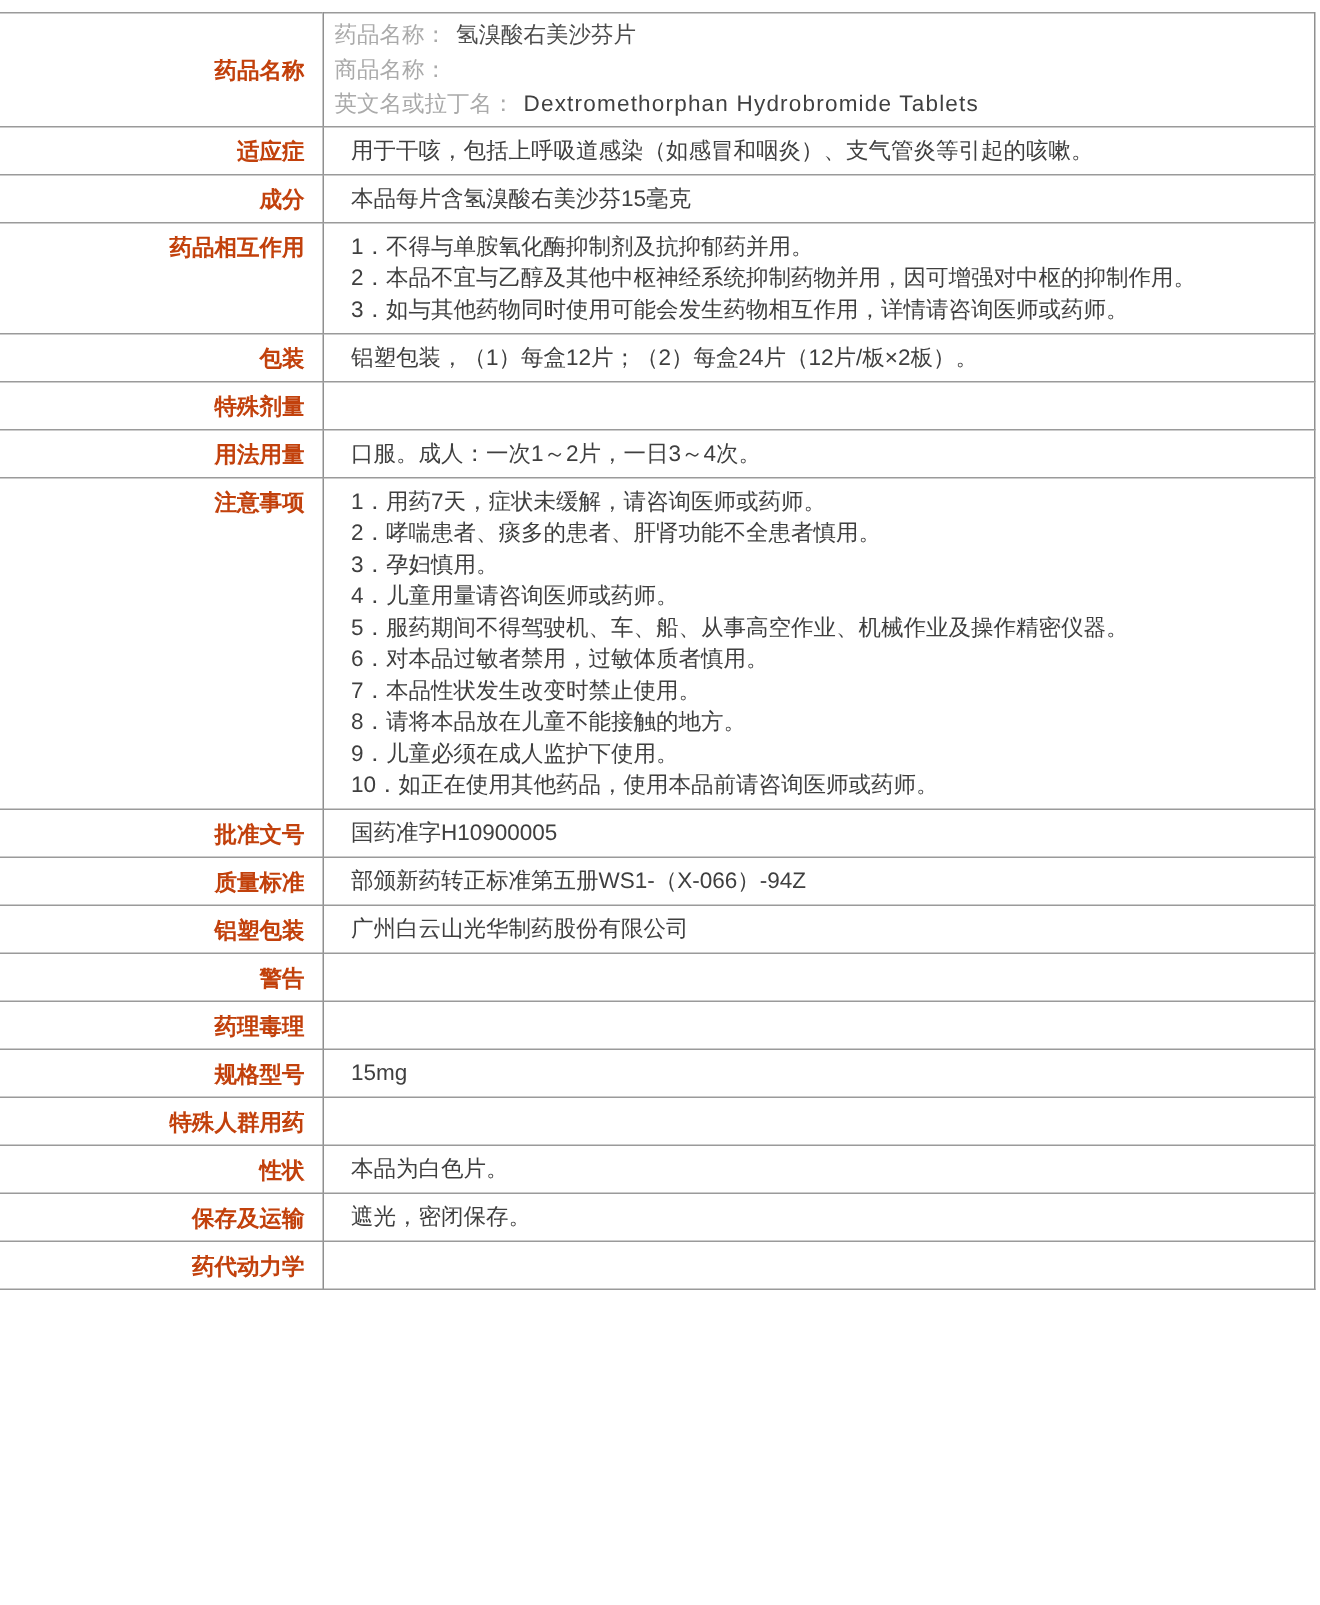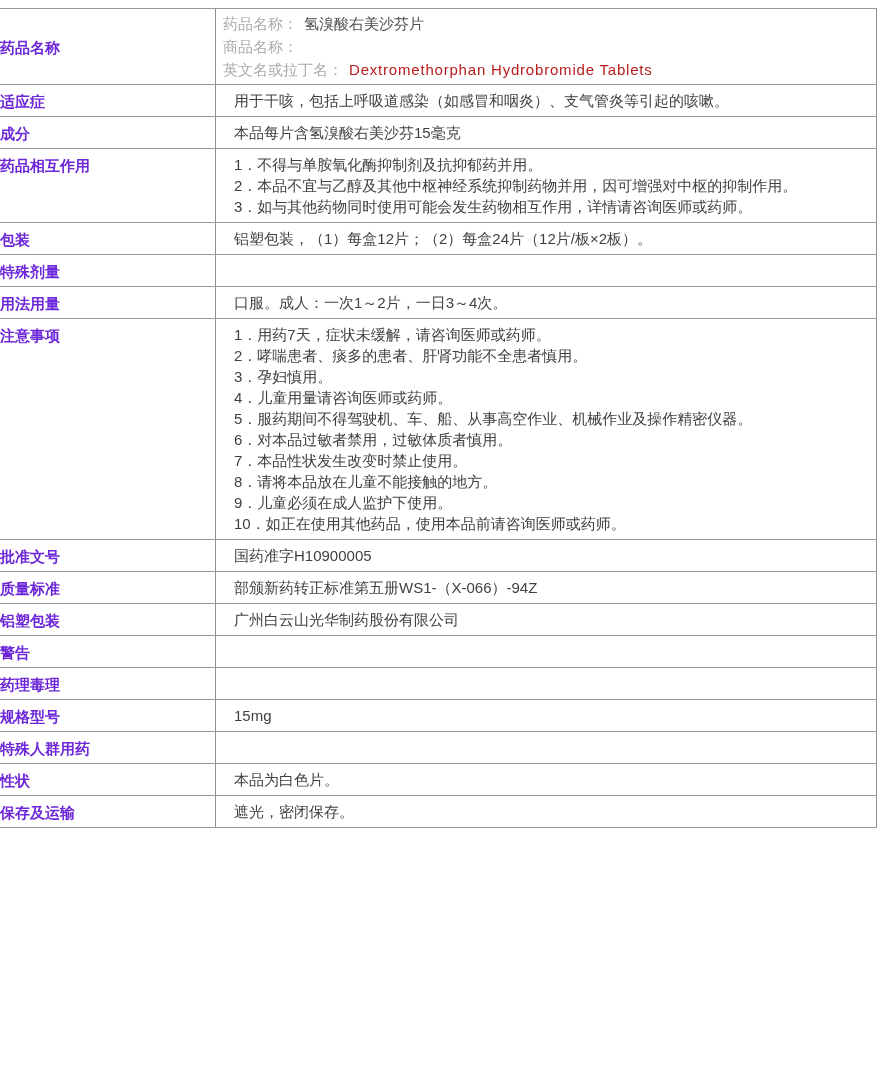--- a/index.html
+++ b/index.html
@@ -21,25 +21,25 @@
     width: 877px;
     margin-top: 8px;
     border-top: 1px solid #9a9a9a;
   }
   td {
     vertical-align: top;
     word-break: break-all;
   }
   td.label-cell {
     width: 203px;
-    text-align: left;
+    text-align: right;
     padding: 7px 12px 5px 0;
     font-size: 15px;
     font-weight: bold;
-    color: #6d28d9;
+    color: #c2410c;
     border-bottom: 1px solid #9a9a9a;
     border-right: 1px solid #8f8f8f;
     line-height: 19px;
   }
   td.content-cell {
     padding: 5px 10px 5px 18px;
     font-size: 15px;
     color: #3f3f3f;
     border-bottom: 1px solid #9a9a9a;
     border-right: 1px solid #8f8f8f;
@@ -54,21 +54,21 @@
   }
   .field-label {
     color: #aaaaaa;
     margin-right: 6px;
   }
   .field-value {
     color: #4c4c4c;
   }
   .field-value.latin {
     letter-spacing: 0.8px;
-    color: #b91c1c;
+    color: #404040;
   }
   
   [data-name="row-drug-name"] .label-cell { vertical-align: middle; }
   [data-name="row-drug-name"] .content-cell {
     padding-left: 7px;
     padding-top: 3px;
     padding-bottom: 3px;
   }
 </style>
 </head>
@@ -177,15 +177,19 @@
           <td class="content-cell" data-name="row-content-appearance">
             <div class="content-line" data-name="content-line">本品为白色片。</div>
           </td>
         </tr>
         <tr data-name="row-storage-transport">
           <td class="label-cell" data-name="row-label-storage-transport">保存及运输</td>
           <td class="content-cell" data-name="row-content-storage-transport">
             <div class="content-line" data-name="content-line">遮光，密闭保存。</div>
           </td>
         </tr>
+        <tr data-name="row-pharmacokinetics">
+          <td class="label-cell" data-name="row-label-pharmacokinetics">药代动力学</td>
+          <td class="content-cell" data-name="row-content-pharmacokinetics"></td>
+        </tr>
       </tbody>
   </table>
 </div>
 
 </body></html>

